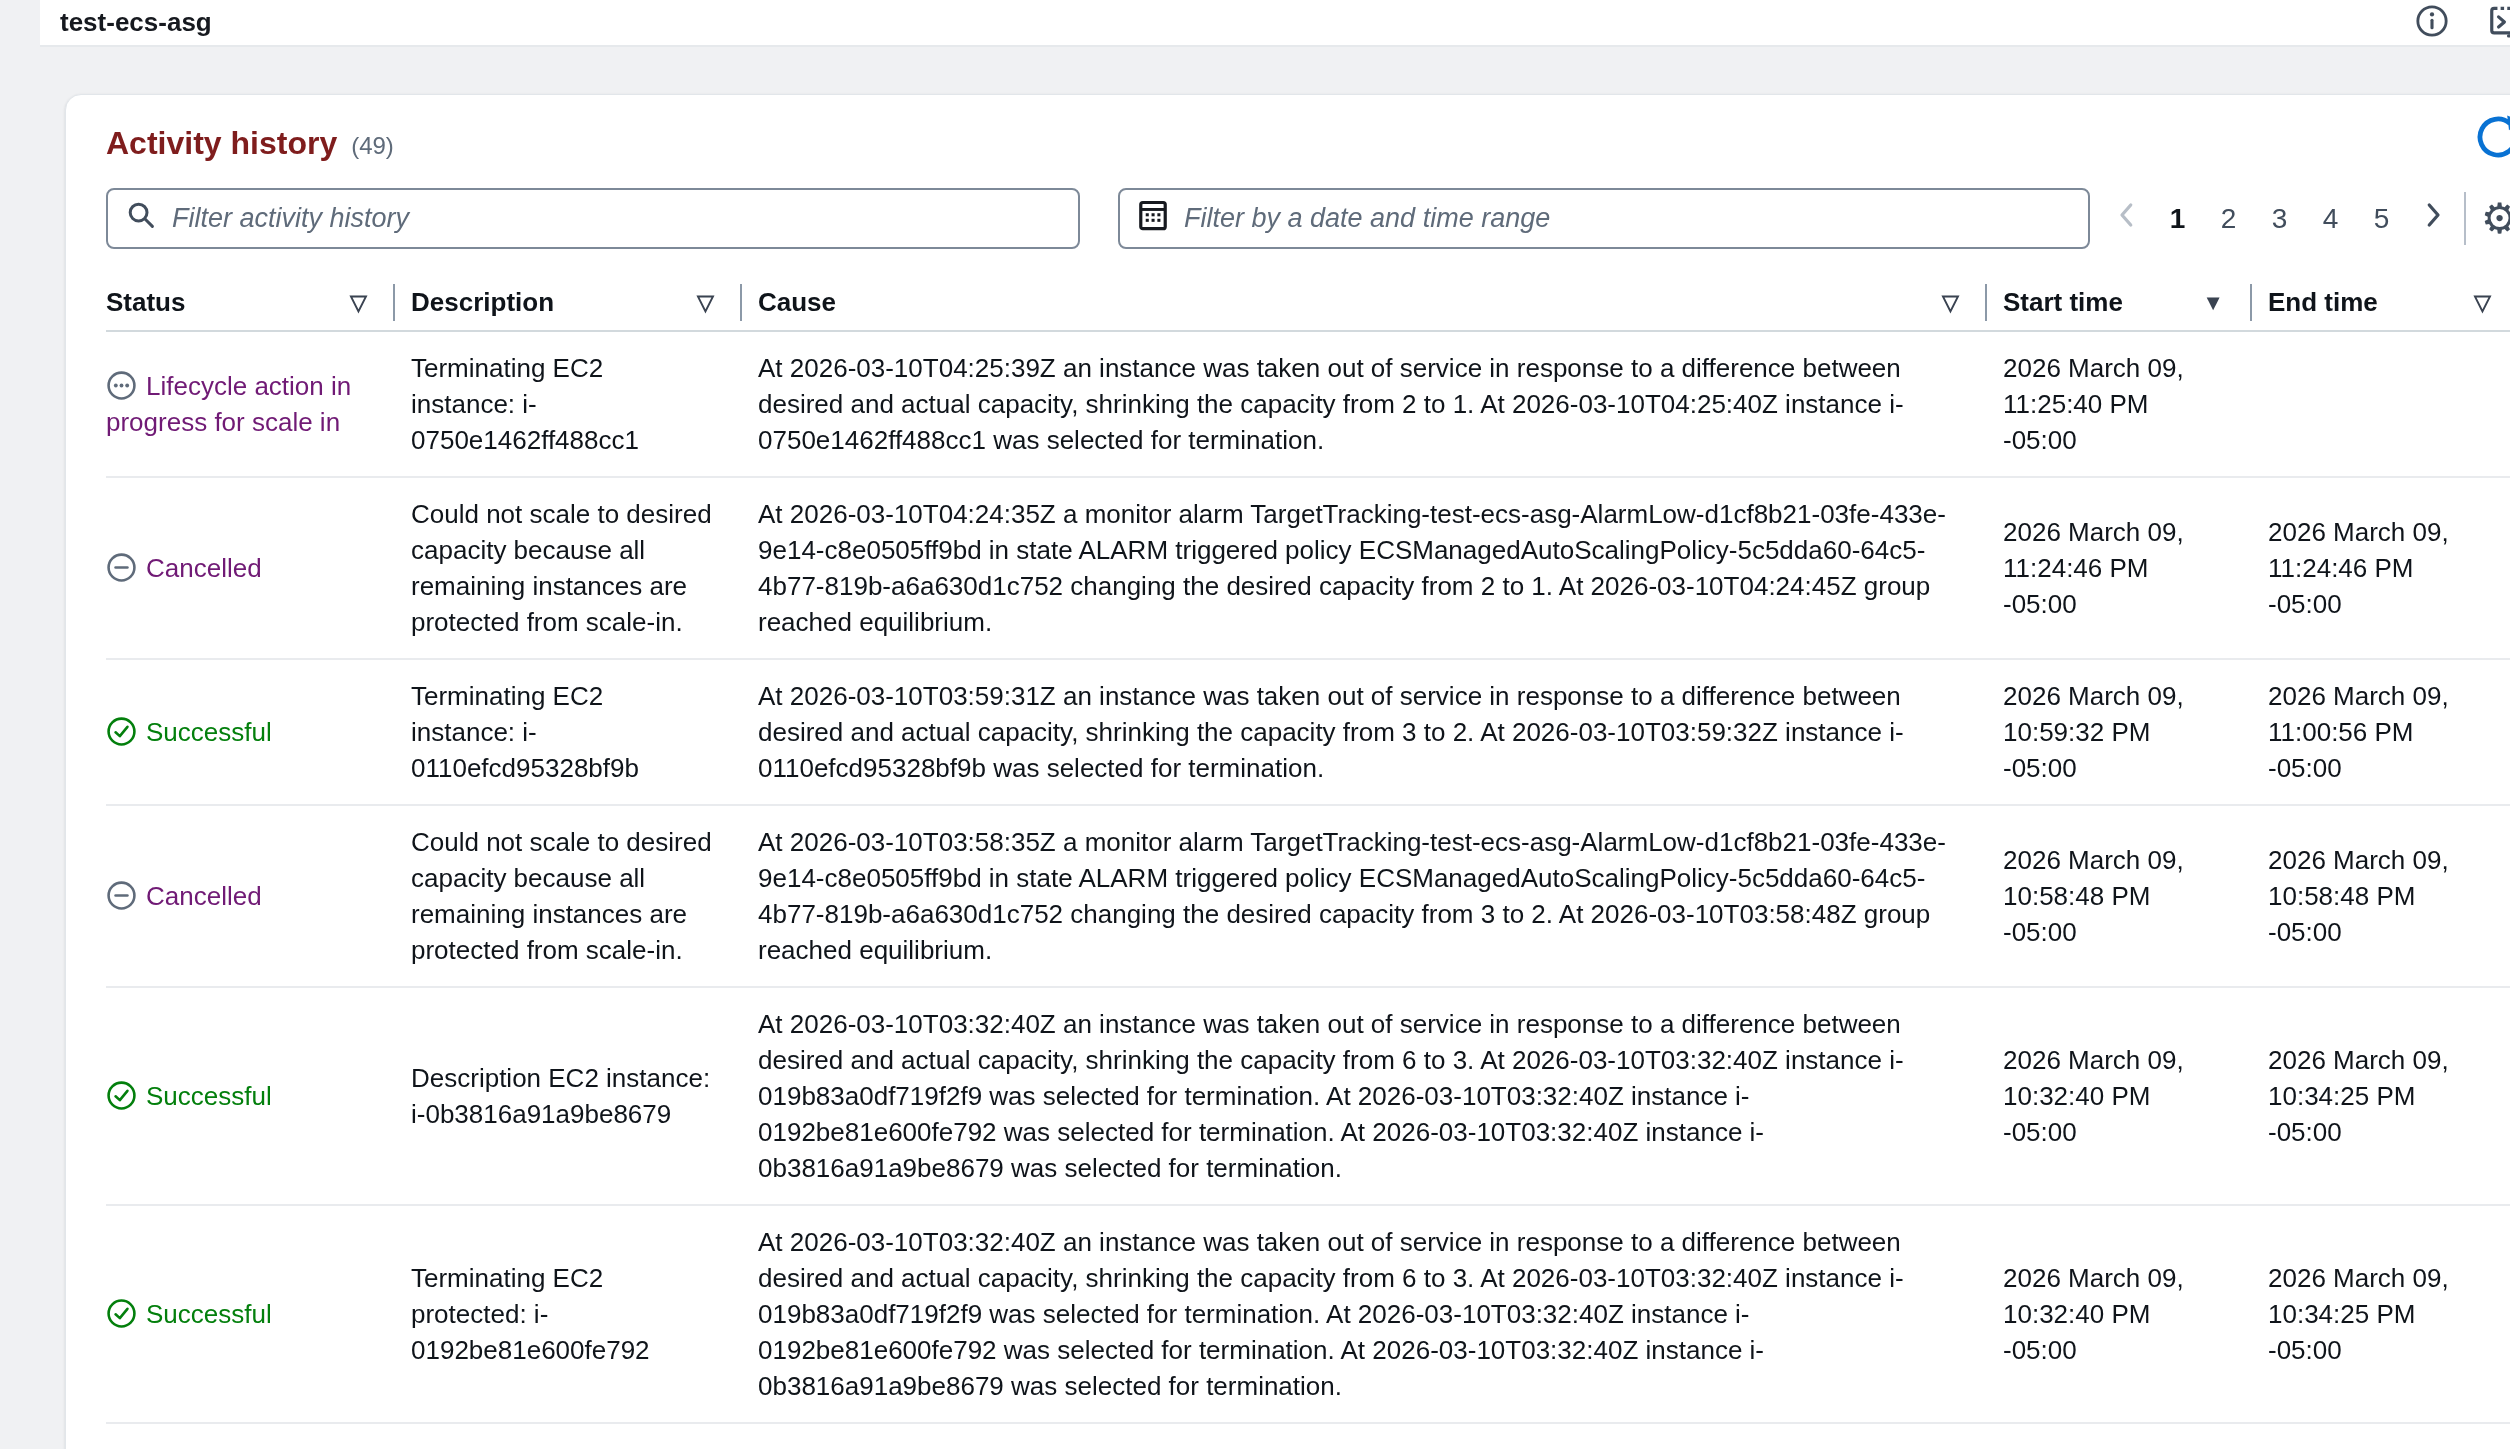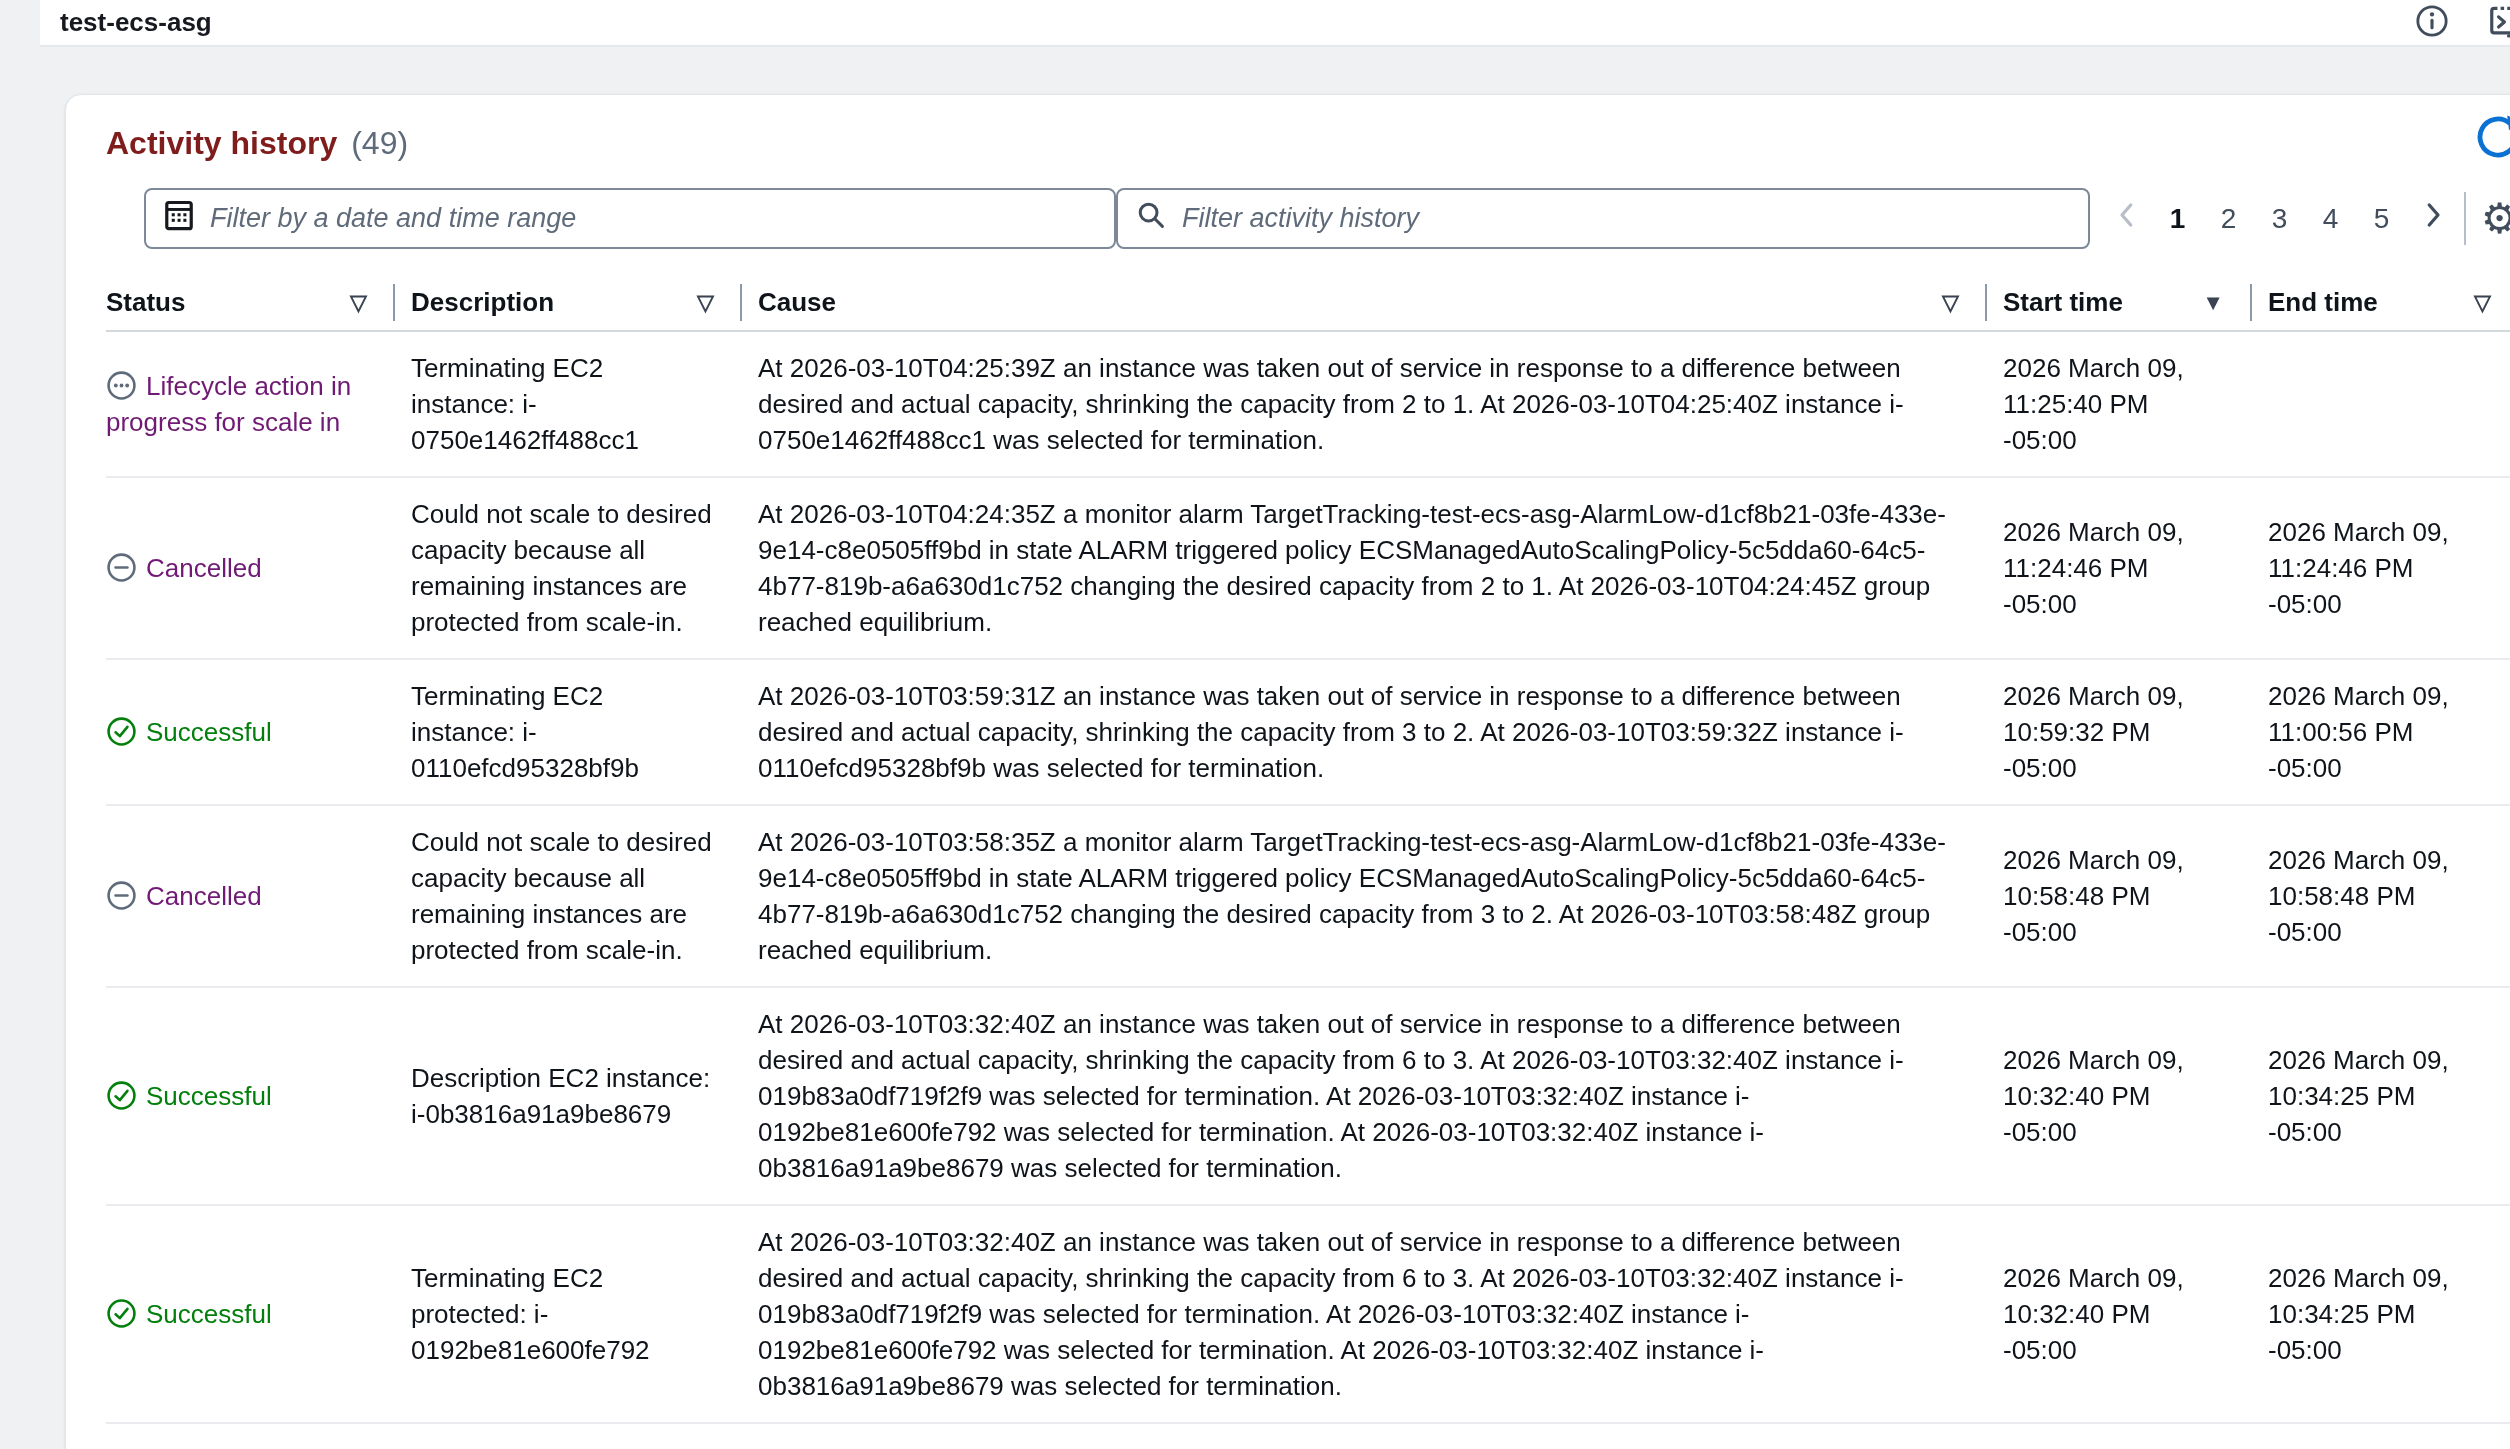--- a/index.html
+++ b/index.html
@@ -19,21 +19,21 @@
   .icon-btn{display:flex;align-items:center;justify-content:center;cursor:pointer;background:none;border:none;padding:0;}
   
   .card{
     position:absolute;left:65px;top:94px;width:2487px;height:1505px;
     background:#fff;border:1px solid #e2e6ea;border-radius:16px;
     box-shadow:0 1px 3px rgba(0,28,36,.12);
     padding:30px 0 0 40px;box-sizing:border-box;
   }
   .panel-header{display:flex;align-items:baseline;gap:14px;}
   .panel-title{font-size:32px;font-weight:700;color:#7f1d1d;}
-  .panel-count{font-size:32px;font-weight:400;color:#5f6b7a;}
+  .panel-count{font-size:24px;font-weight:400;color:#5f6b7a;}
   .refresh-btn{position:absolute;left:2408px;top:18px;}
   
   .filter-row{margin-top:26px;display:flex;align-items:center;position:relative;height:61px;}
   .input-wrap{
     height:61px;border:2px solid #7d8998;border-radius:8px;background:#fff;
     display:flex;align-items:center;padding:0 18px;gap:14px;box-sizing:border-box;
   }
   .input-wrap.search{width:974px;}
   .input-wrap.date{width:972px;margin-left:38px;}
   .input-wrap input{
@@ -112,43 +112,43 @@
   <button class="icon-btn refresh-btn">
     <span>
       <svg width="48" height="48" viewBox="0 0 24 24">
         <path d="M21 12 a9 9 0 1 1 -3.05 -6.75" fill="none" stroke="#0972d3" stroke-width="2.4"></path>
         <polygon points="16.6,1.2 23.2,4.0 17.5,8.6" fill="#0972d3"></polygon>
       </svg>
     </span>
   </button>
 
   <div class="filter-row">
+    <div class="input-wrap search">
+      <span>
+        <svg width="30" height="30" viewBox="0 0 20 20">
+          <circle cx="8.4" cy="8.4" r="5.6" fill="none" stroke="#414d5c" stroke-width="2"></circle>
+          <line x1="12.7" y1="12.7" x2="17.6" y2="17.6" stroke="#414d5c" stroke-width="2" stroke-linecap="round"></line>
+        </svg>
+      </span>
+      <input type="text" placeholder="Filter activity history" style="">
+    </div>
     <div class="input-wrap date">
       <span>
         <svg width="30" height="32" viewBox="0 0 20 22">
           <rect x="1.6" y="2.4" width="16.8" height="18" rx="1.4" fill="none" stroke="#16191f" stroke-width="2.2"></rect>
           <line x1="1.6" y1="7.2" x2="18.4" y2="7.2" stroke="#16191f" stroke-width="2"></line>
           <rect x="5" y="9.8" width="2.1" height="2.1" fill="#16191f"></rect>
           <rect x="9" y="9.8" width="2.1" height="2.1" fill="#16191f"></rect>
           <rect x="13" y="9.8" width="2.1" height="2.1" fill="#16191f"></rect>
           <rect x="5" y="13.6" width="2.1" height="2.1" fill="#16191f"></rect>
           <rect x="9" y="13.6" width="2.1" height="2.1" fill="#16191f"></rect>
           <rect x="13" y="13.6" width="2.1" height="2.1" fill="#16191f"></rect>
         </svg>
       </span>
       <input type="text" placeholder="Filter by a date and time range" style="">
-    </div>
-    <div class="input-wrap search">
-      <span>
-        <svg width="30" height="30" viewBox="0 0 20 20">
-          <circle cx="8.4" cy="8.4" r="5.6" fill="none" stroke="#414d5c" stroke-width="2"></circle>
-          <line x1="12.7" y1="12.7" x2="17.6" y2="17.6" stroke="#414d5c" stroke-width="2" stroke-linecap="round"></line>
-        </svg>
-      </span>
-      <input type="text" placeholder="Filter activity history" style="">
     </div>
     <div class="pagination" id="pagination">
         <button class="page-item disabled">
           <span><svg width="22" height="30" viewBox="0 0 16 24">
               <path d="M11 4 L4 12 L11 20" fill="none" stroke="#b7bec7" stroke-width="2.6" stroke-linecap="round" stroke-linejoin="round"></path>
             </svg></span>
         </button>
         <button class="page-item current">1</button>
         <button class="page-item ">2</button>
         <button class="page-item ">3</button>

